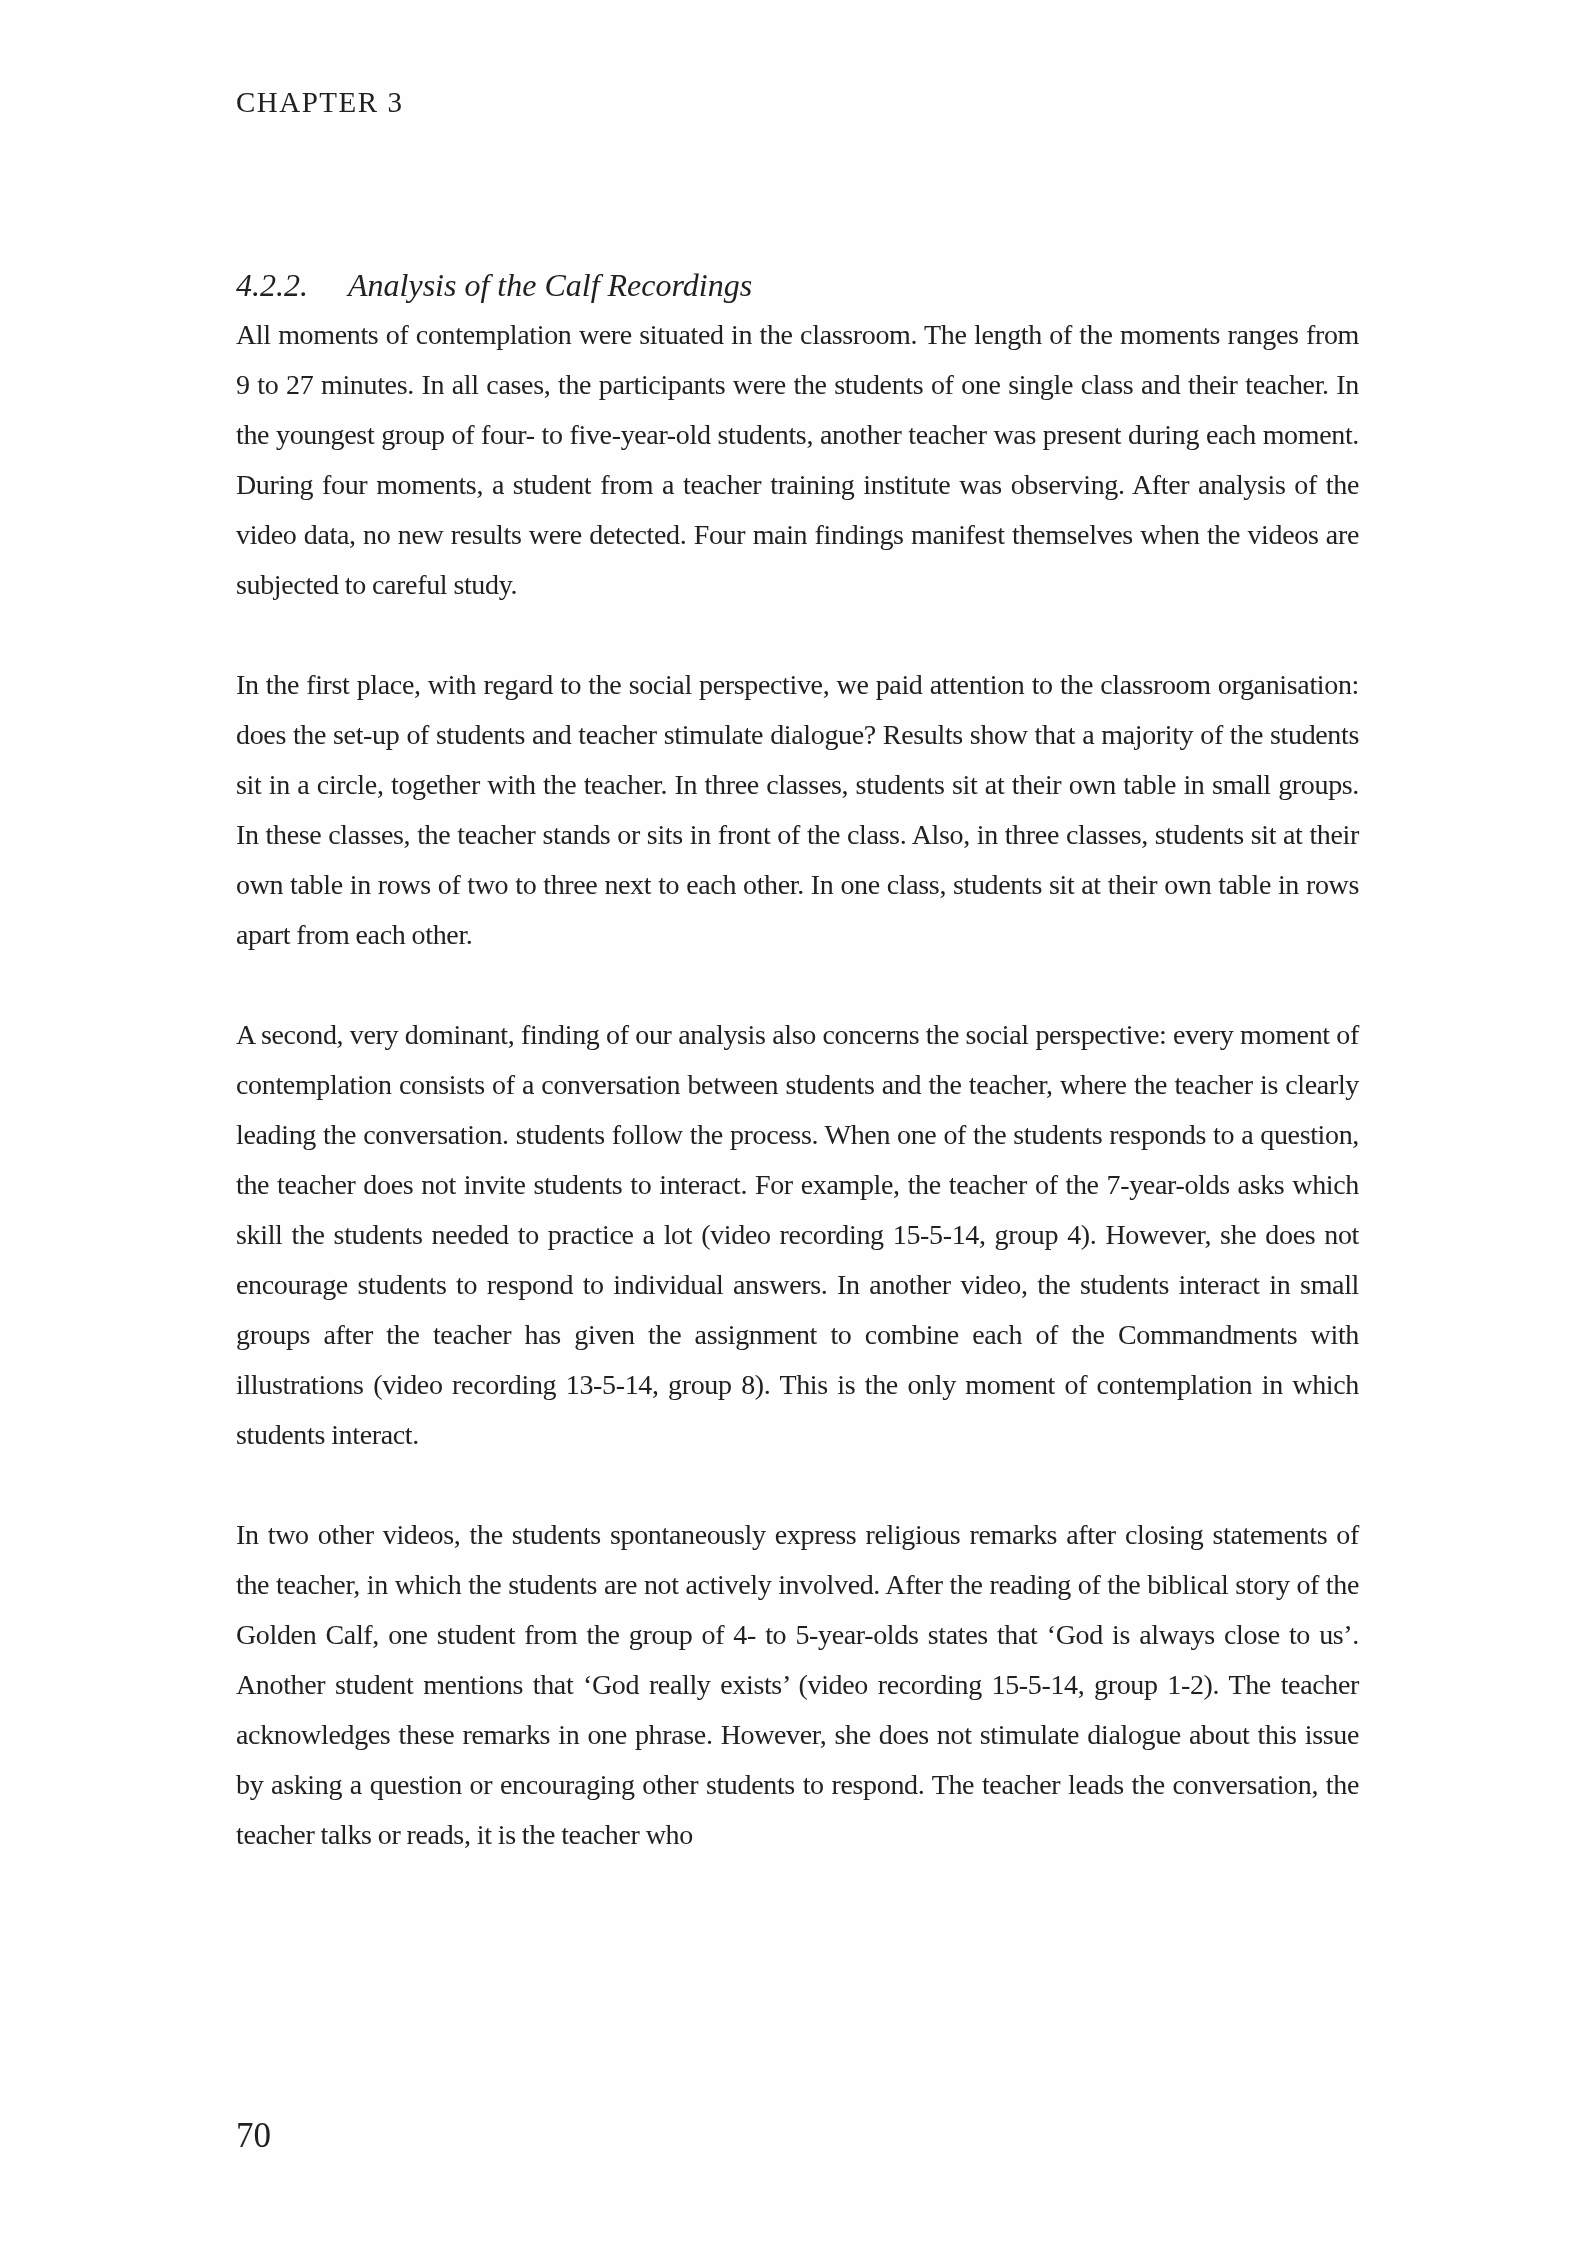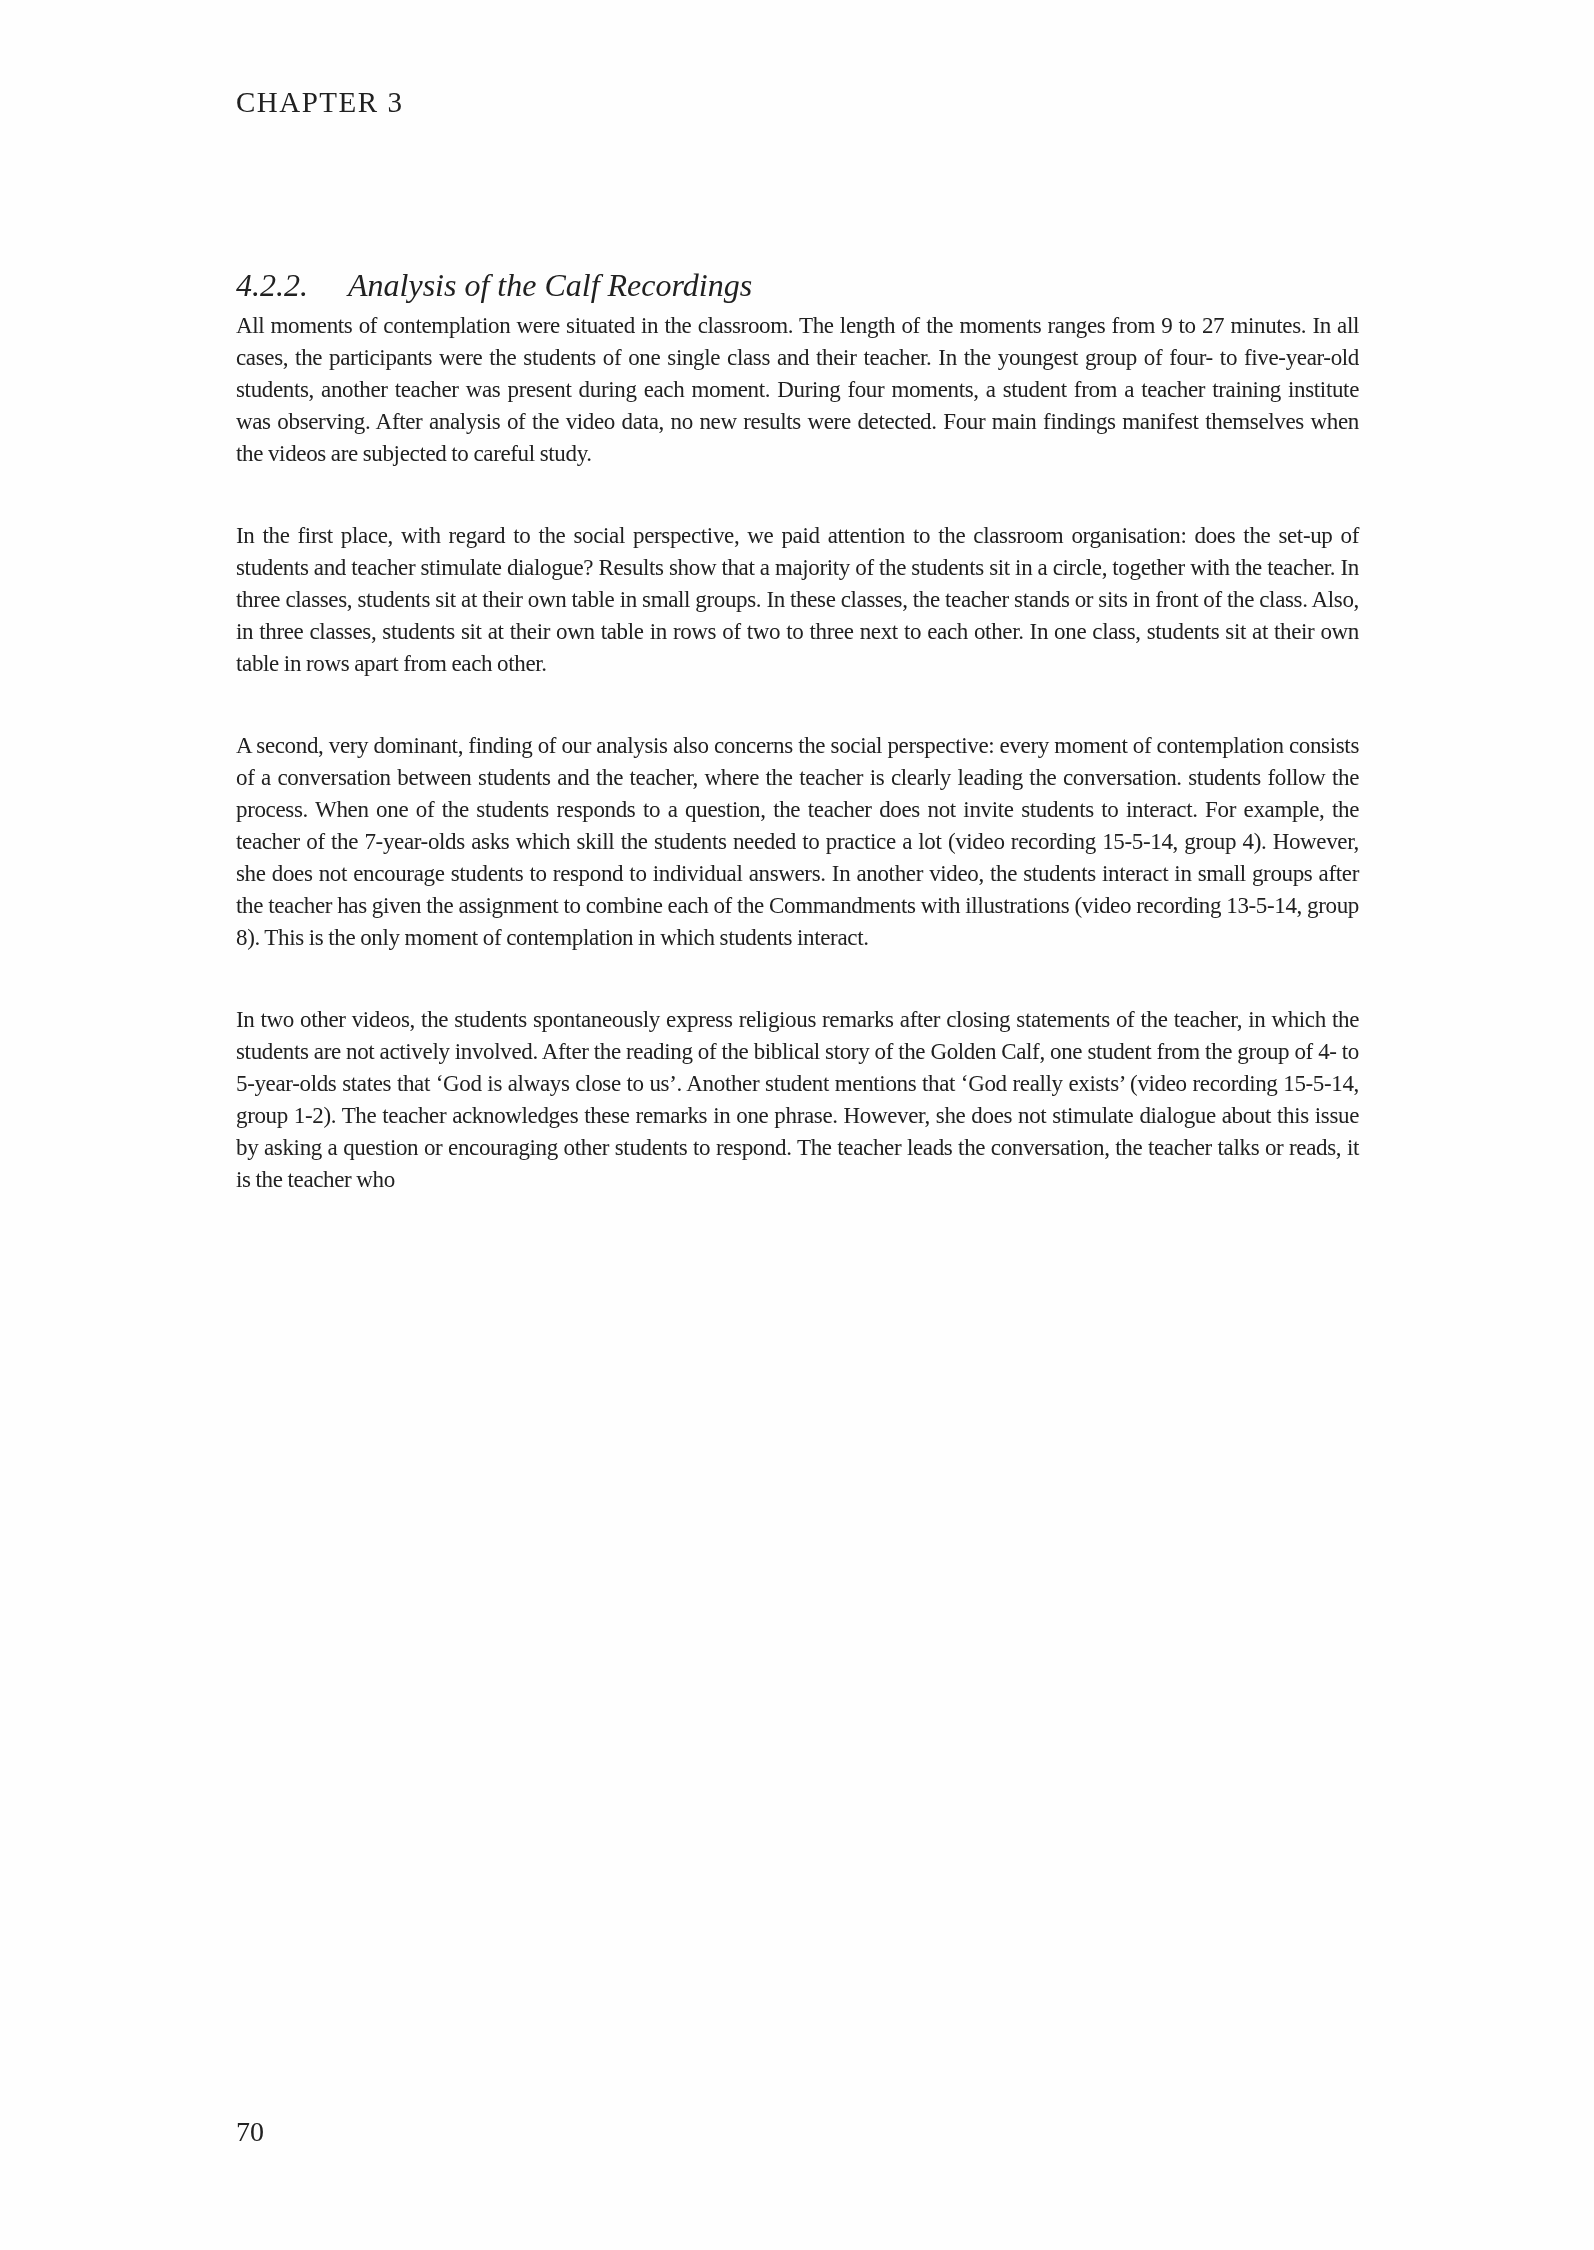--- a/index.html
+++ b/index.html
@@ -44,35 +44,35 @@
     padding: 0;
   }
   .sec-num {
     flex: 0 0 112px;
   }
   .sec-title {
     flex: 1 1 auto;
   }
   .body-para {
     margin: 0 0 50px 0;
-    font-size: 23px;
-    line-height: 32px;
+    font-size: 28px;
+    line-height: 50px;
     text-align: justify;
     letter-spacing: -0.35px;
     word-spacing: -0.5px;
     hyphens: none;
   }
   .body-para.last {
     margin-bottom: 4px;
   }
   .page-number {
     position: absolute;
     left: 236px;
     top: 2116px;
-    font-size: 28px;
+    font-size: 35px;
   }
 </style>
 </head>
 <body>
 
 <div class="page">
 
   <span class="running-header">CHAPTER 3</span>
 
   <div class="content">

